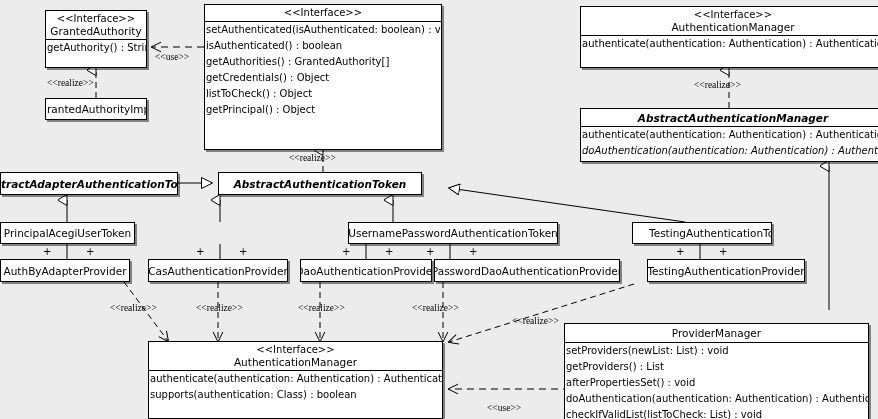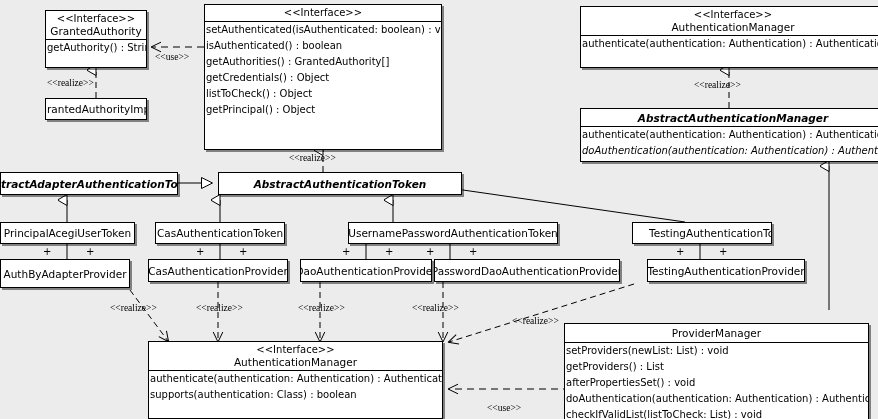--- a/index.html
+++ b/index.html
@@ -183,38 +183,35 @@
     <div class="ops">
       <div class="op">authenticate(authentication: Authentication) : Authentication</div>
       <div class="op ital">doAuthentication(authentication: Authentication) : Authentication</div>
     </div>
   </div>
 
   <div class="cls simple" style="left:0px;top:172px;width:178px;height:23px;">
     <span class="nm ital">AbstractAdapterAuthenticationToken</span>
   </div>
 
-  <div class="cls simple" style="left:218px;top:172px;width:244px;height:23px;">
+  <div class="cls simple" style="left:218px;top:172px;width:204px;height:23px;">
     <span class="nm ital">AbstractAuthenticationToken</span>
   </div>
 
   <div class="cls simple" style="left:0px;top:222px;width:135px;height:22px;">
     <span class="nm">PrincipalAcegiUserToken</span>
   </div>
-  <div class="cls simple" style="left:155px;top:222px;width:130px;height:22px;">
-    <span class="nm">CasAuthenticationToken</span>
-  </div>
   <div class="cls simple" style="left:348px;top:222px;width:210px;height:22px;">
     <span class="nm">UsernamePasswordAuthenticationToken</span>
   </div>
   <div class="cls simple" style="left:632px;top:222px;width:140px;height:22px;padding-left:38px;">
     <span class="nm">TestingAuthenticationToken</span>
   </div>
 
-  <div class="cls simple" style="left:0px;top:259px;width:130px;height:29px;">
+  <div class="cls simple" style="left:0px;top:259px;width:130px;height:23px;">
     <span class="nm">AuthByAdapterProvider</span>
   </div>
   <div class="cls simple" style="left:148px;top:259px;width:140px;height:23px;">
     <span class="nm">CasAuthenticationProvider</span>
   </div>
   <div class="cls simple" style="left:300px;top:259px;width:132px;height:23px;">
     <span class="nm">DaoAuthenticationProvider</span>
   </div>
   <div class="cls simple" style="left:434px;top:259px;width:186px;height:23px;">
     <span class="nm">PasswordDaoAuthenticationProvider</span>

